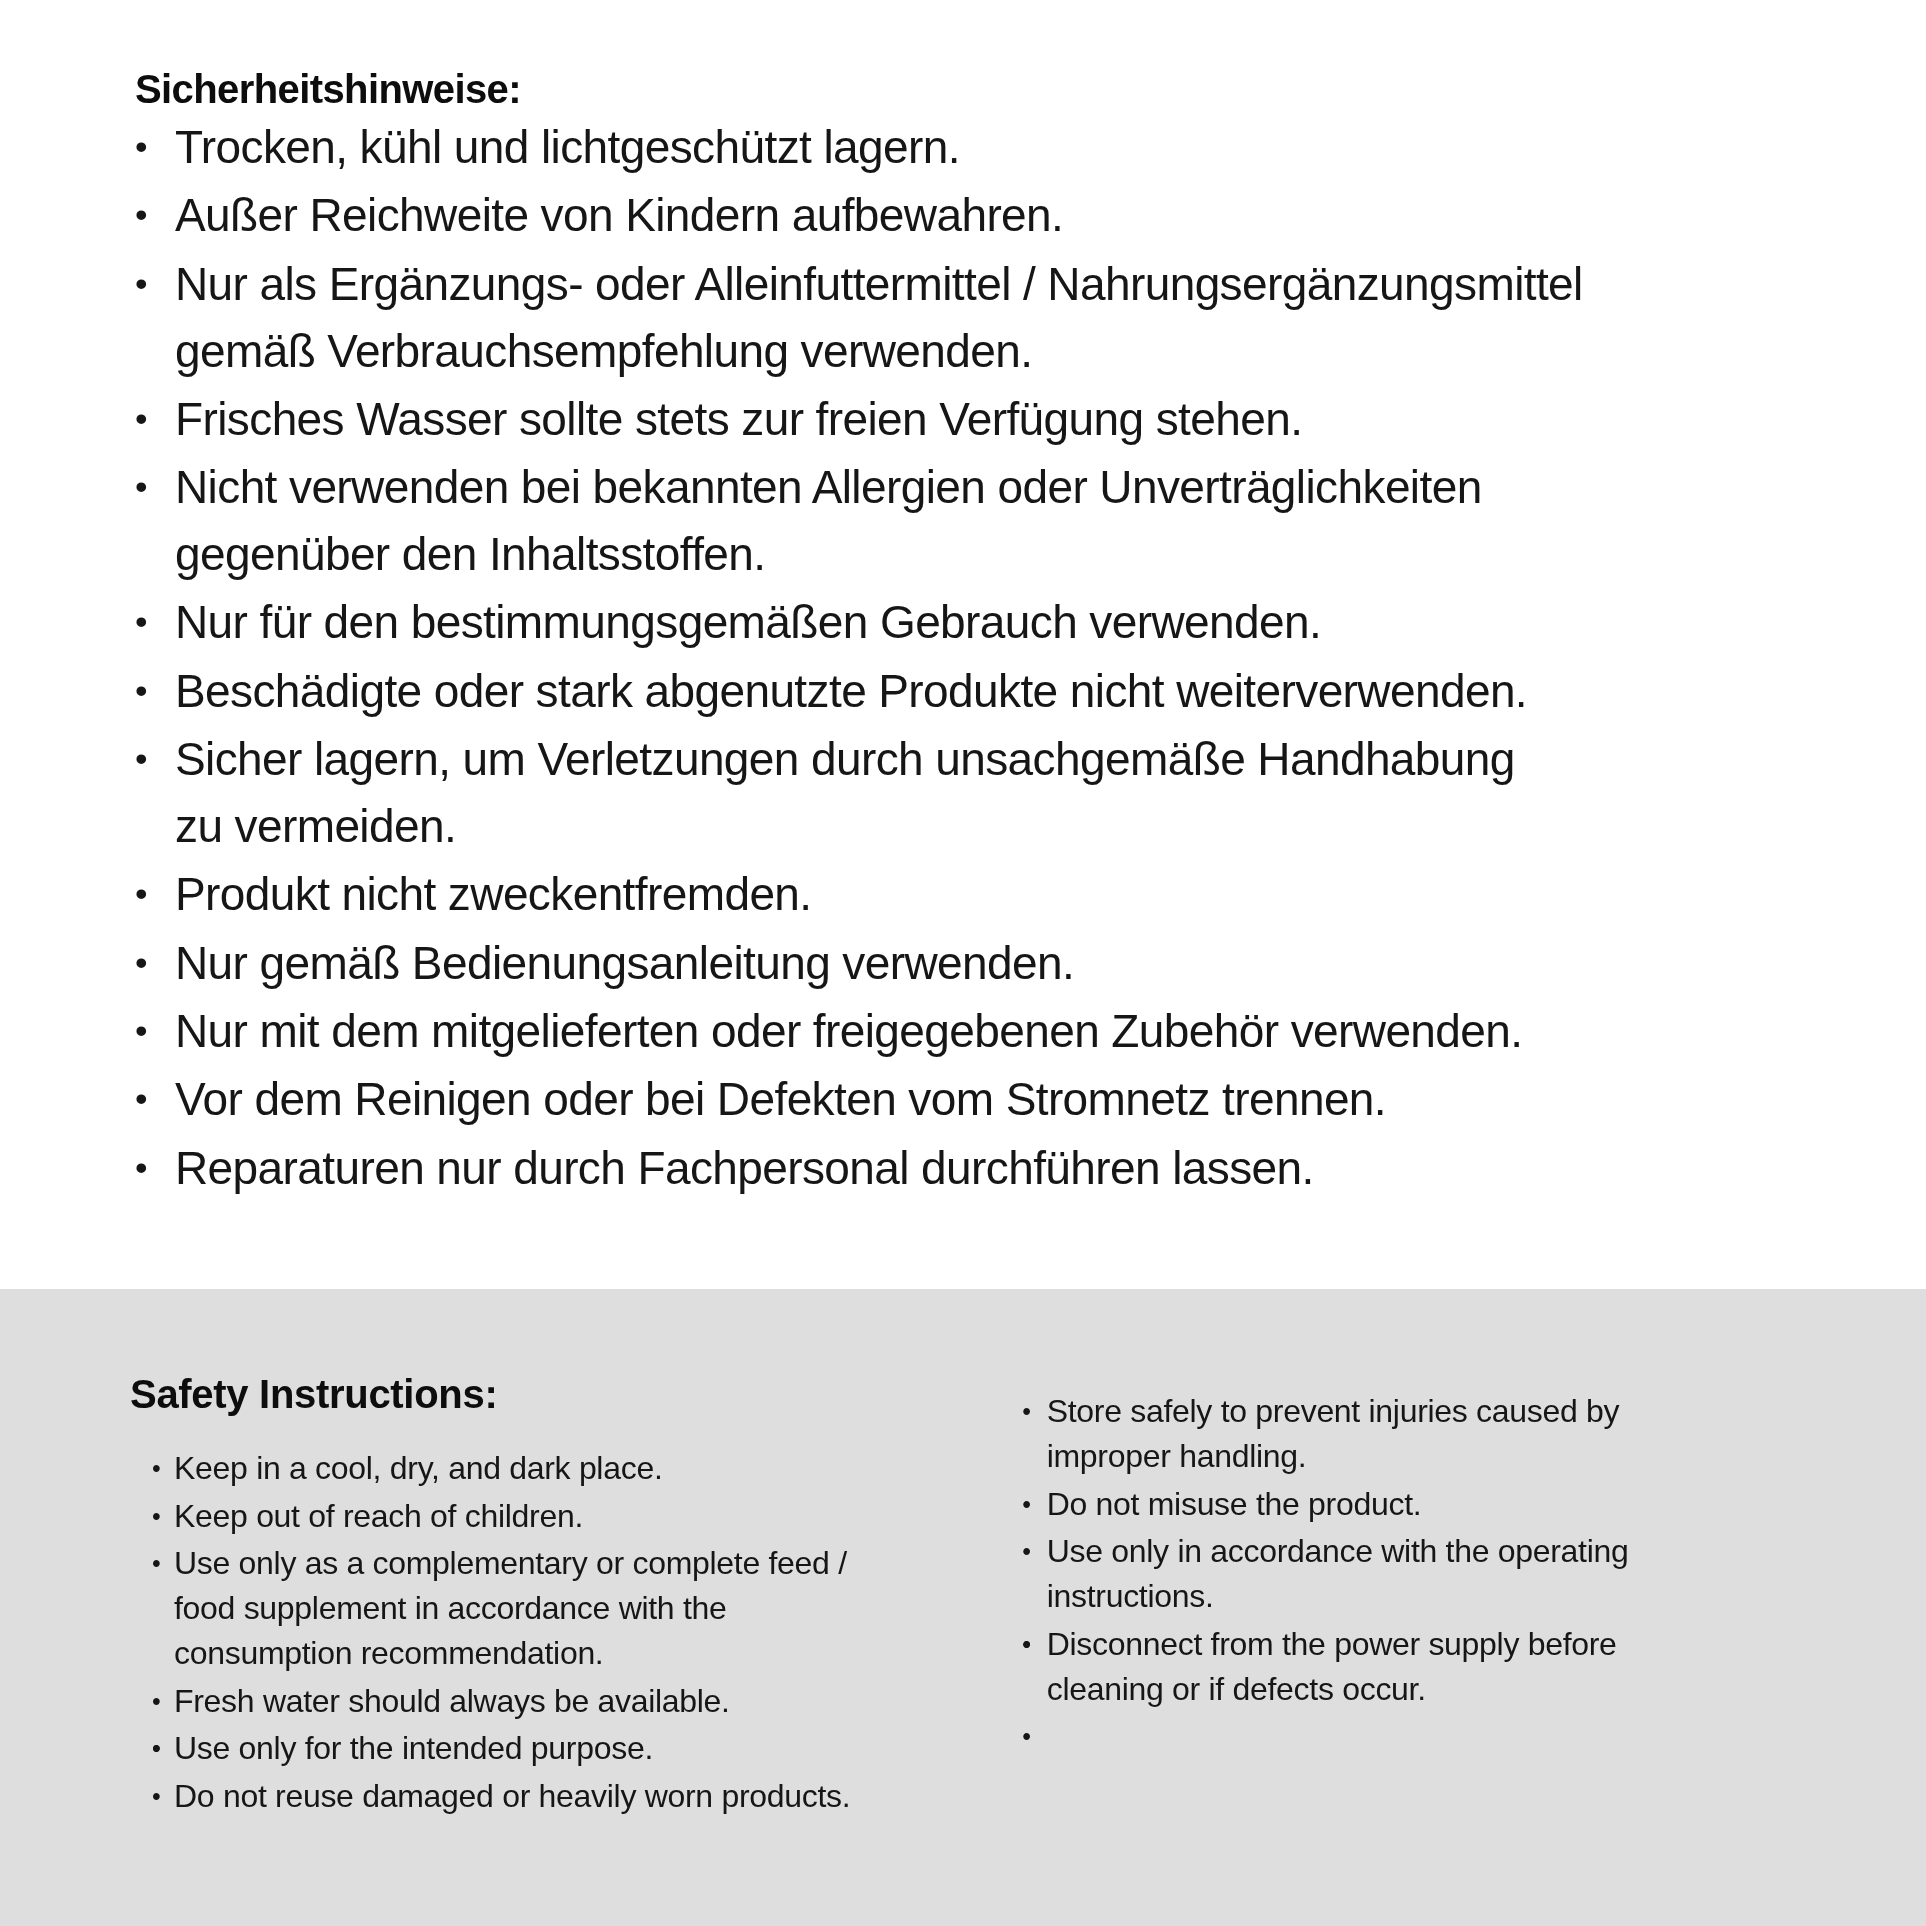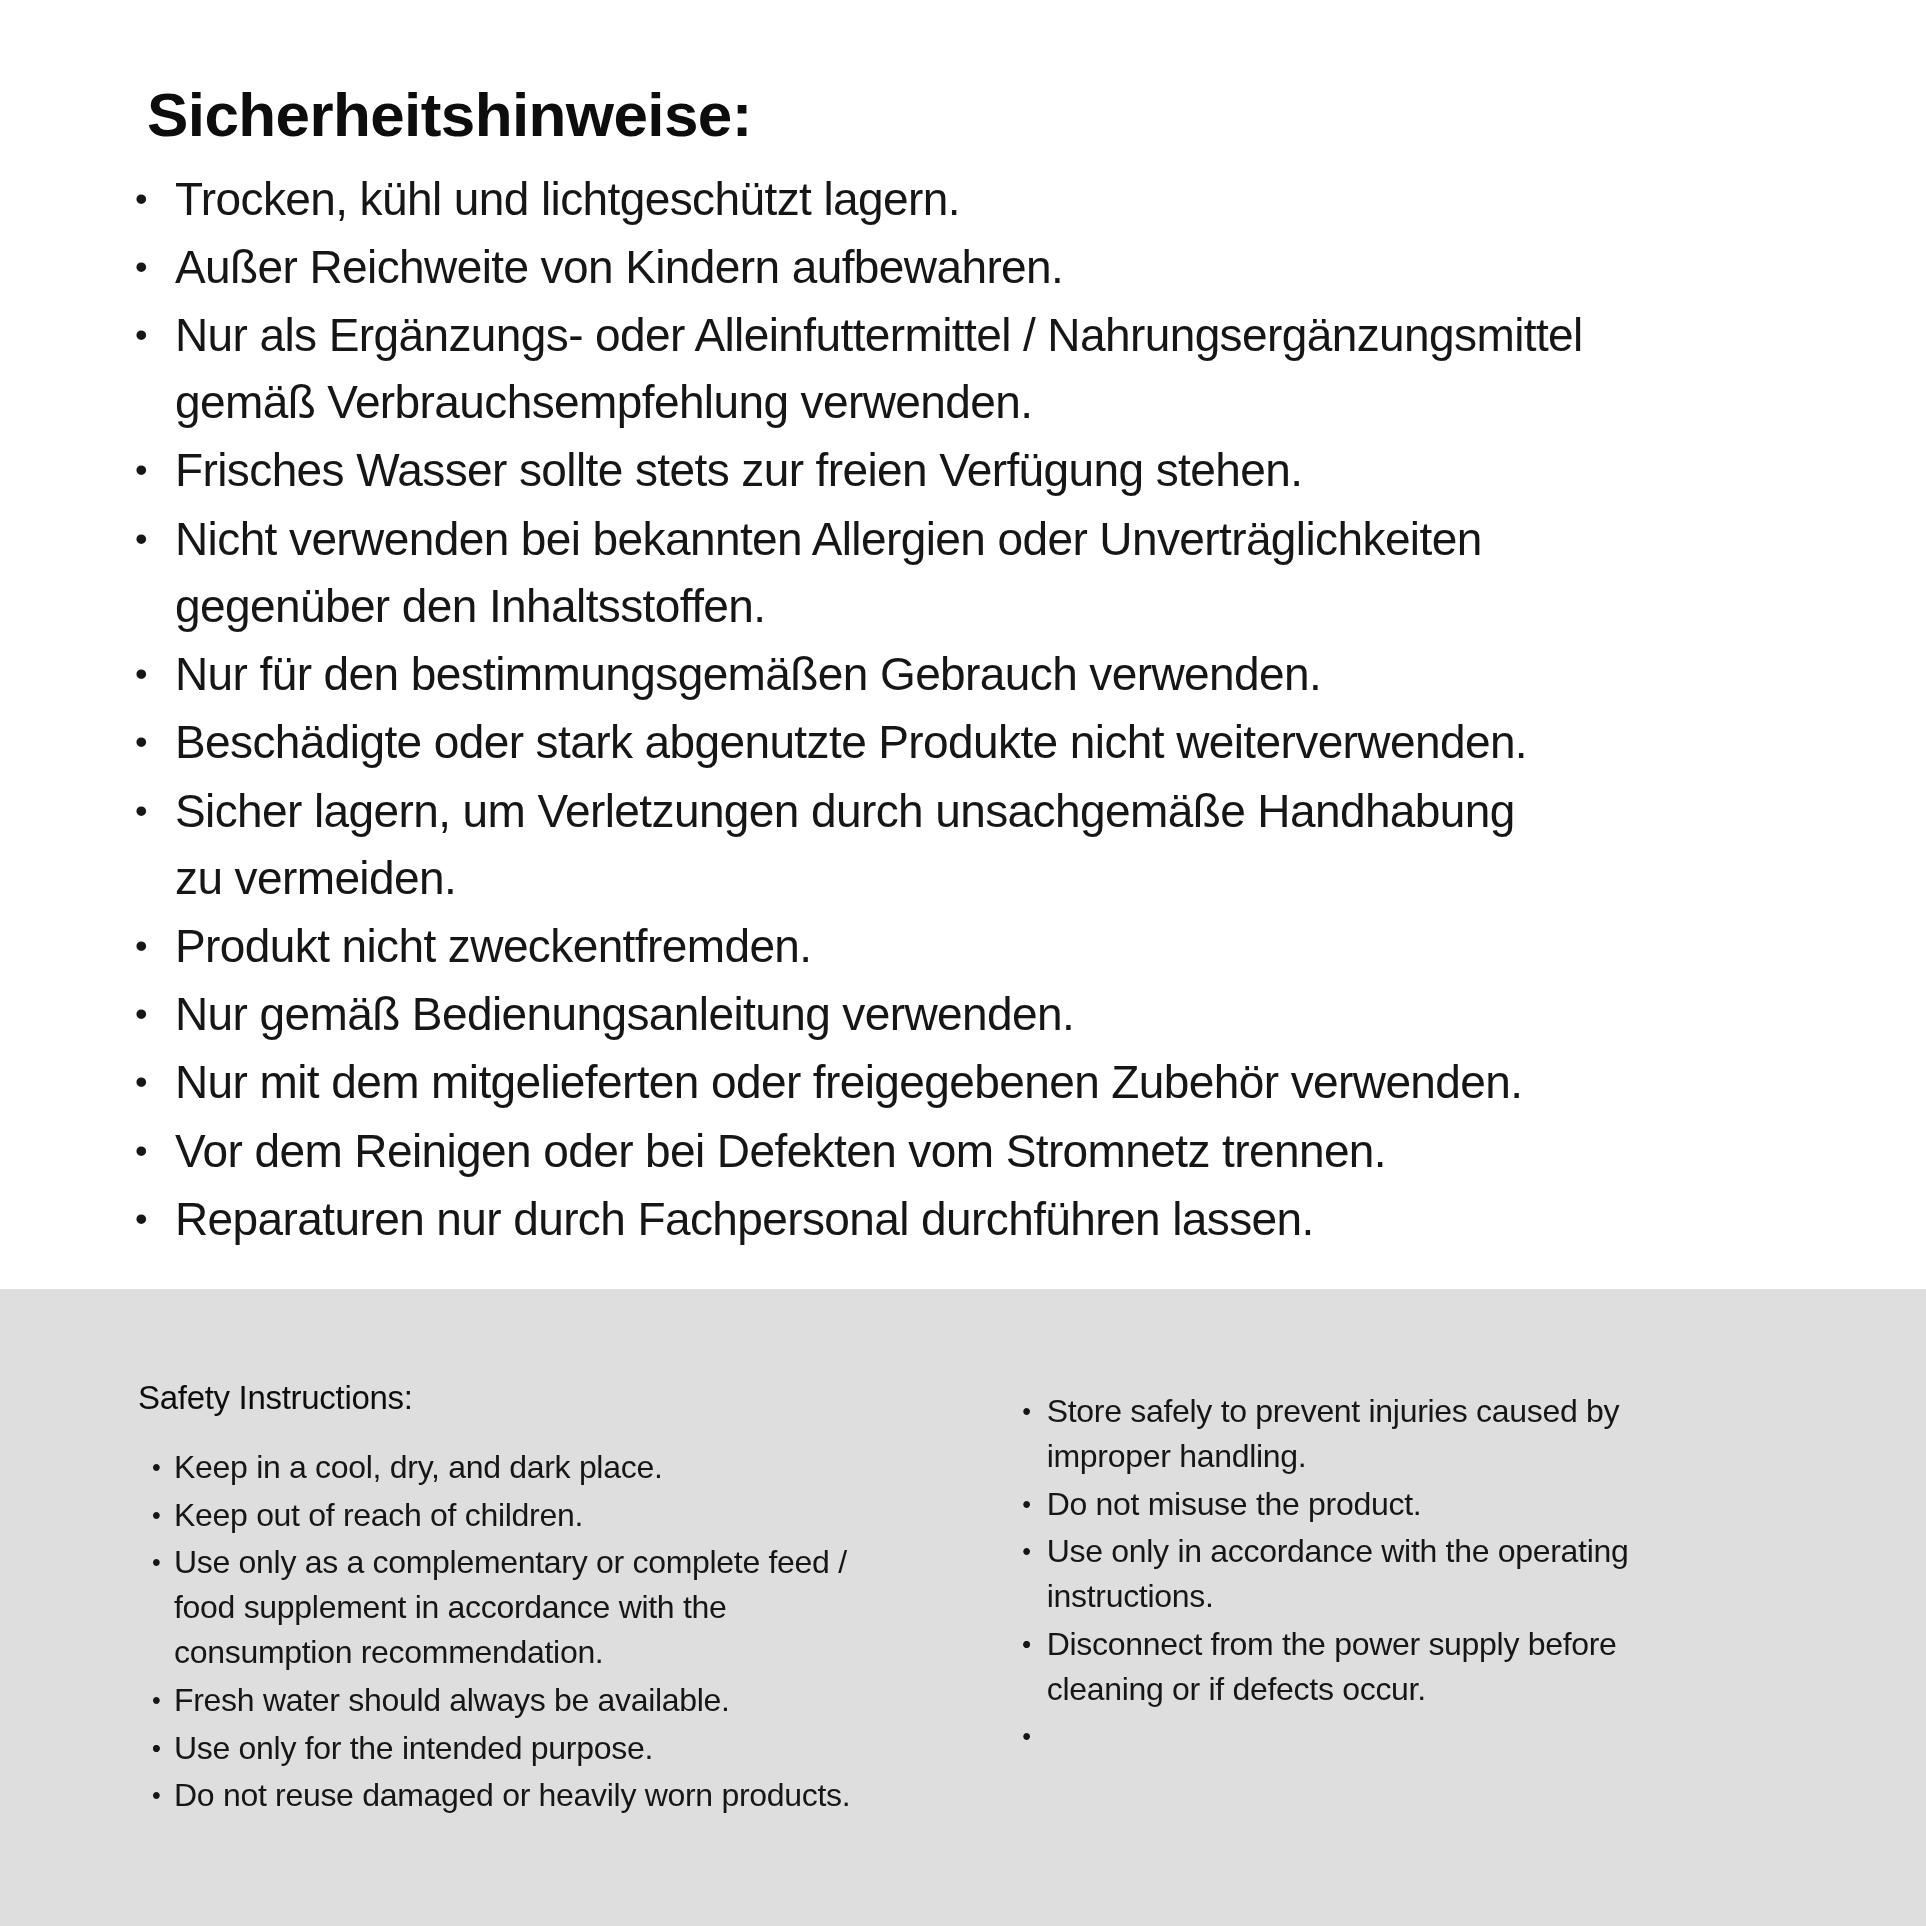--- a/index.html
+++ b/index.html
@@ -8,22 +8,22 @@
     position: relative;
     background: #ffffff;
     overflow: hidden;
     font-family: "Liberation Sans", "DejaVu Sans", sans-serif;
     color: #121212;
   }
 
   
   .de-section { position: absolute; left: 135px; top: 64px; width: 1734px; }
   .de-title {
-    margin: 12px;
-    font-size: 62px; font-weight: 700; line-height: 1.25;
+    margin: 0;
+    font-size: 40px; font-weight: 700; line-height: 1.25;
     letter-spacing: -0.6px; color: #0d0d0d;
   }
   ul.safety-list { list-style: none; margin: 0; padding: 0; }
   .de-list {
     margin-top: 24.4px;
     padding-left: 39px;            
     font-size: 46px; line-height: 67px; letter-spacing: -0.6px;
     color: #161616;
   }
   .de-list li { position: relative; padding-left: 40px; margin-bottom: 1.3px; }
@@ -34,22 +34,22 @@
 
   
   .en-band {
     position: absolute; left: 0; top: 1289px;
     width: 1926px; height: 638px;
     background: #dedede;
   }
   .en-col-left  { position: absolute; left: 130px;  top: 80px; width: 873px; }
   .en-col-right { position: absolute; left: 1021px; top: 100px; width: 886px; }
   .en-title {
-    margin: 8px;
-    font-size: 33px; font-weight: 400; line-height: 1.25;
+    margin: 0;
+    font-size: 40px; font-weight: 700; line-height: 1.25;
     color: #0d0d0d; letter-spacing: -0.3px;
   }
   .en-list {
     font-size: 32px; line-height: 45px; letter-spacing: -0.3px;
     color: #161616;
   }
   .en-col-left .en-list { margin-top: 27px; padding-left: 22px; }
   .en-col-right .en-list { margin-top: 0; padding-left: 1.3px; }
   .en-list li { position: relative; padding-left: 22px; margin-bottom: 2.6px; }
   .en-col-right .en-list li { padding-left: 24.4px; }

